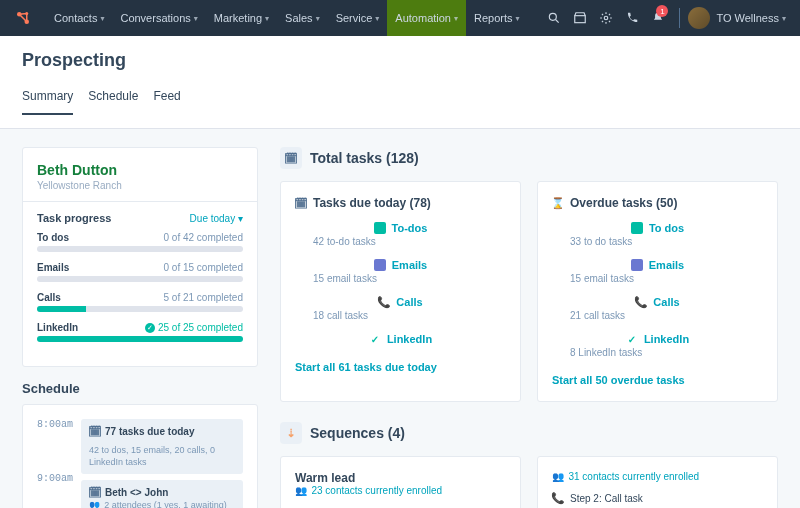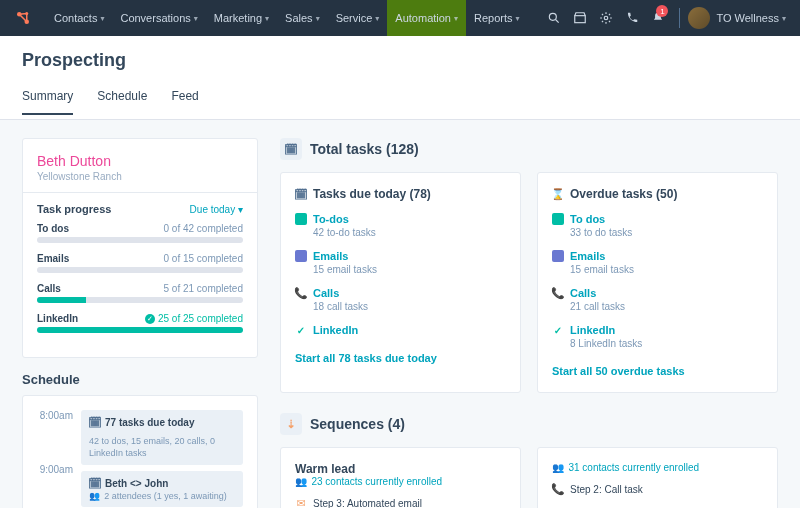--- a/index.html
+++ b/index.html
@@ -10,65 +10,65 @@
   .nav .nav-item.active { background: #4d7c0f; }
   .nav .chev { font-size: 8px; margin-left: 3px; opacity: .7; }
   .nav .spacer { flex: 1; }
   .nav .iconbtn { width: 26px; height: 36px; display: flex; align-items: center; justify-content: center; cursor: pointer; position: relative; }
   .nav .iconbtn svg { fill: #cbd6e2; }
   .nav .badge { position: absolute; top: 5px; right: 3px; background: #f2545b; color: #fff; border-radius: 8px; min-width: 12px; height: 12px; font-size: 8px; display: flex; align-items: center; justify-content: center; padding: 0 2px; }
   .nav .divider { width: 1px; height: 20px; background: #516f90; margin: 0 8px; }
   .nav .avatar { width: 22px; height: 22px; border-radius: 50%; background: linear-gradient(135deg,#8a6d3b,#5e4b2a); margin-right: 6px; }
   .nav .ws { font-size: 11px; color: #cbd6e2; display: flex; align-items: center; cursor: pointer; }
 
-  .page-head { background: #fff; padding: 14px 22px 4px; border-bottom: 1px solid #dfe3eb; }
+  .page-head { background: #fff; padding: 14px 22px 13px; border-bottom: 1px solid #dfe3eb; }
   .page-head h1 { font-size: 18px; font-weight: 600; color: #33475b; margin-bottom: 10px; }
-  .tabs { display: flex; gap: 24px; }
+  .tabs { display: flex; gap: 15px; }
   .tab { padding: 8px 0 10px; font-size: 12px; color: #33475b; cursor: pointer; border-bottom: 2px solid transparent; }
   .tab.active { border-bottom-color: #33475b; font-weight: 500; }
 
   .content { display: flex; padding: 18px 22px; gap: 22px; align-items: flex-start; }
   .left { width: 236px; flex-shrink: 0; }
   .right { flex: 1; }
 
   .card { background: #fff; border: 1px solid #e5eaf0; border-radius: 3px; padding: 14px; }
   .left .card { margin-bottom: 14px; }
-  .contact-name { font-weight: 400; font-size: 14px; color: #ec4899; }
+  .contact-name { font-weight: 700; font-size: 14px; color: #15803d; }
   .contact-sub { color: #99acc2; font-size: 10px; margin-top: 2px; margin-bottom: 10px; }
   .sep { height: 1px; background: #e5eaf0; margin: 0 -14px 10px; }
 
   .row-head { display: flex; justify-content: space-between; align-items: center; margin-bottom: 8px; }
   .row-head .label { font-weight: 600; font-size: 11px; }
   .link { color: #00a4bd; cursor: pointer; font-weight: 500; }
   .link.sm { font-size: 10px; }
   .prog-row { margin-bottom: 10px; }
   .prog-row .top { display: flex; justify-content: space-between; font-size: 10px; margin-bottom: 3px; }
   .prog-row .top .name { font-weight: 600; }
   .prog-row .top .val { color: #7c98b6; }
   .prog-row .top .val.done { color: #00bda5; display: flex; align-items: center; gap: 3px; }
   .bar { height: 6px; background: #dfe3eb; border-radius: 3px; overflow: hidden; }
   .bar .fill { height: 100%; background: #00bda5; }
 
   .sched-title { font-weight: 600; font-size: 13px; margin-bottom: 8px; }
   .sched-body { display: flex; }
   .sched-times { width: 44px; font-size: 10px; color: #7c98b6; text-align: right; padding-right: 8px; }
-  .sched-times div { height: 54px; }
+  .sched-times div { height: 54px; font-family: Liberation Mono, monospace; }
   .sched-events { flex: 1; }
   .event { background: #eaf0f6; border-radius: 3px; padding: 6px 8px; margin-bottom: 6px; }
   .event .e-title { font-size: 10px; font-weight: 600; display: flex; align-items: center; gap: 4px; }
   .event .e-sub { font-size: 9px; color: #7c98b6; margin-top: 8px; line-height: 1.3; }
   .event .e-meta { font-size: 9px; color: #7c98b6; margin-top: 2px; display: flex; align-items: center; gap: 4px; }
 
   .sec-title { font-weight: 600; font-size: 14px; display: flex; align-items: center; gap: 8px; margin-bottom: 12px; color: #33475b; }
   .sec-title .icon-pill { width: 22px; height: 22px; border-radius: 4px; background: #eaf0f6; display: flex; align-items: center; justify-content: center; }
   .two-col { display: flex; gap: 16px; margin-bottom: 20px; }
   .two-col .card { flex: 1; }
   .cat-head { font-weight: 600; font-size: 12px; display: flex; align-items: center; gap: 6px; margin-bottom: 12px; }
   .task-line { margin-bottom: 12px; }
-  .task-line .t-name { color: #00a4bd; font-weight: 600; font-size: 11px; display: flex; align-items: center; gap: 6px; cursor: pointer; }
+  .task-line .t-name { color: #00a4bd; font-weight: 600; font-size: 11px; display: flex; align-items: center; gap: 6px; cursor: pointer; justify-content: center; }
   .task-line .t-sub { color: #7c98b6; font-size: 10px; margin-top: 2px; margin-left: 18px; }
   .start-link { color: #00a4bd; font-weight: 600; font-size: 11px; cursor: pointer; margin-top: 4px; display: inline-block; }
 
   .seq-head { font-weight: 700; font-size: 12px; margin-bottom: 0; }
   .seq-sub { color: #00a4bd; font-size: 10px; display: flex; align-items: center; gap: 4px; margin-bottom: 10px; }
   .step { margin-bottom: 8px; }
   .step .s-name { font-size: 10px; display: flex; align-items: center; gap: 6px; color: #33475b; }
 
   .ic { width: 12px; height: 12px; display: inline-flex; align-items: center; justify-content: center; border-radius: 2px; flex-shrink: 0; }
   .ic.todo { background: #00bda5; }
@@ -253,21 +253,21 @@
             <div class="t-name">
               <span class="ic call">📞</span>
               <span>Calls</span>
             </div>
             <div class="t-sub">18 call tasks</div>
           </div><div class="task-line">
             <div class="t-name">
               <span class="ic linkedin">✓</span>
               <span>LinkedIn</span>
             </div>
-          </div><span class="start-link">Start all 78 tasks due today</span></div>
+          </div><span class="start-link">Start all 61 tasks due today</span></div>
         <div class="card"><div class="cat-head">
             <span class="ic overdue">⌛</span>
             <span>Overdue tasks (50)</span>
           </div><div class="task-line">
             <div class="t-name">
               <span class="ic todo"></span>
               <span>To dos</span>
             </div>
             <div class="t-sub">33 to do tasks</div>
           </div><div class="task-line">

